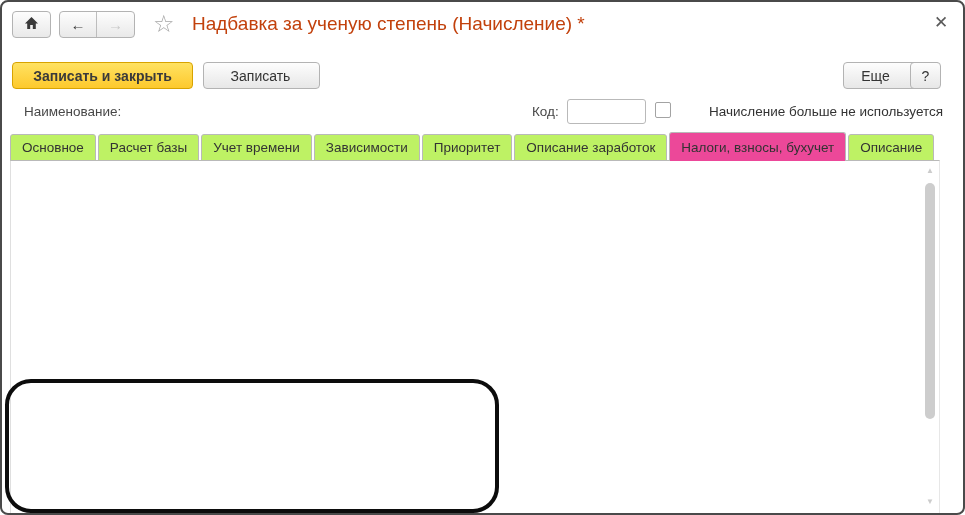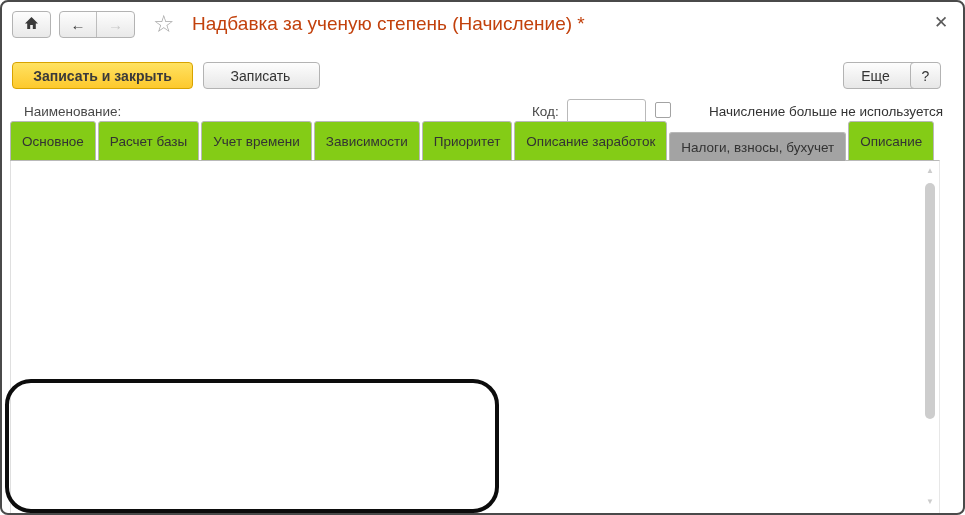--- a/index.html
+++ b/index.html
@@ -59,26 +59,26 @@
     font-family:inherit; font-size:14px; color:#222; padding:0 7px;
     background:#fff; outline:none;
   }
   .checkbox {
     position:absolute; left:653px; top:100px; width:16px; height:16px;
     border:1px solid #a3a3a3; border-radius:2px; background:#fff;
   }
   
   .tabbar { position:absolute; left:8px; top:130px; height:29px; display:flex; align-items:flex-end; z-index:2; }
   .tab {
-    height:40px; padding:0 11px; margin-right:2px;
+    height:27px; padding:0 11px; margin-right:2px;
     display:flex; align-items:center;
-    background:#84cc16; border:1px solid #b9b9b9; border-radius:3px 3px 0 0;
+    background:#bef264; border:1px solid #b9b9b9; border-radius:3px 3px 0 0;
     font-size:13.5px; color:#333; white-space:nowrap;
   }
-  .tab.active { background:#a3a3a3; height:29px; border-bottom:none; z-index:3; }
+  .tab.active { background:#ec4899; height:29px; border-bottom:none; z-index:3; }
   .panel {
     position:absolute; left:8px; top:158px; width:930px; height:353px;
     border-top:1px solid #b9b9b9; border-left:1px solid #dfdfdf; border-right:1px solid #e7e7e7;
     z-index:1; background:#fff;
   }
   
   .section-h { position:absolute; font-size:13.5px; color:#21a038; white-space:nowrap; }
   .radio-row { position:absolute; display:flex; align-items:flex-start; gap:9px; }
   .radio {
     width:14px; height:14px; flex:none; margin-top:1px;

